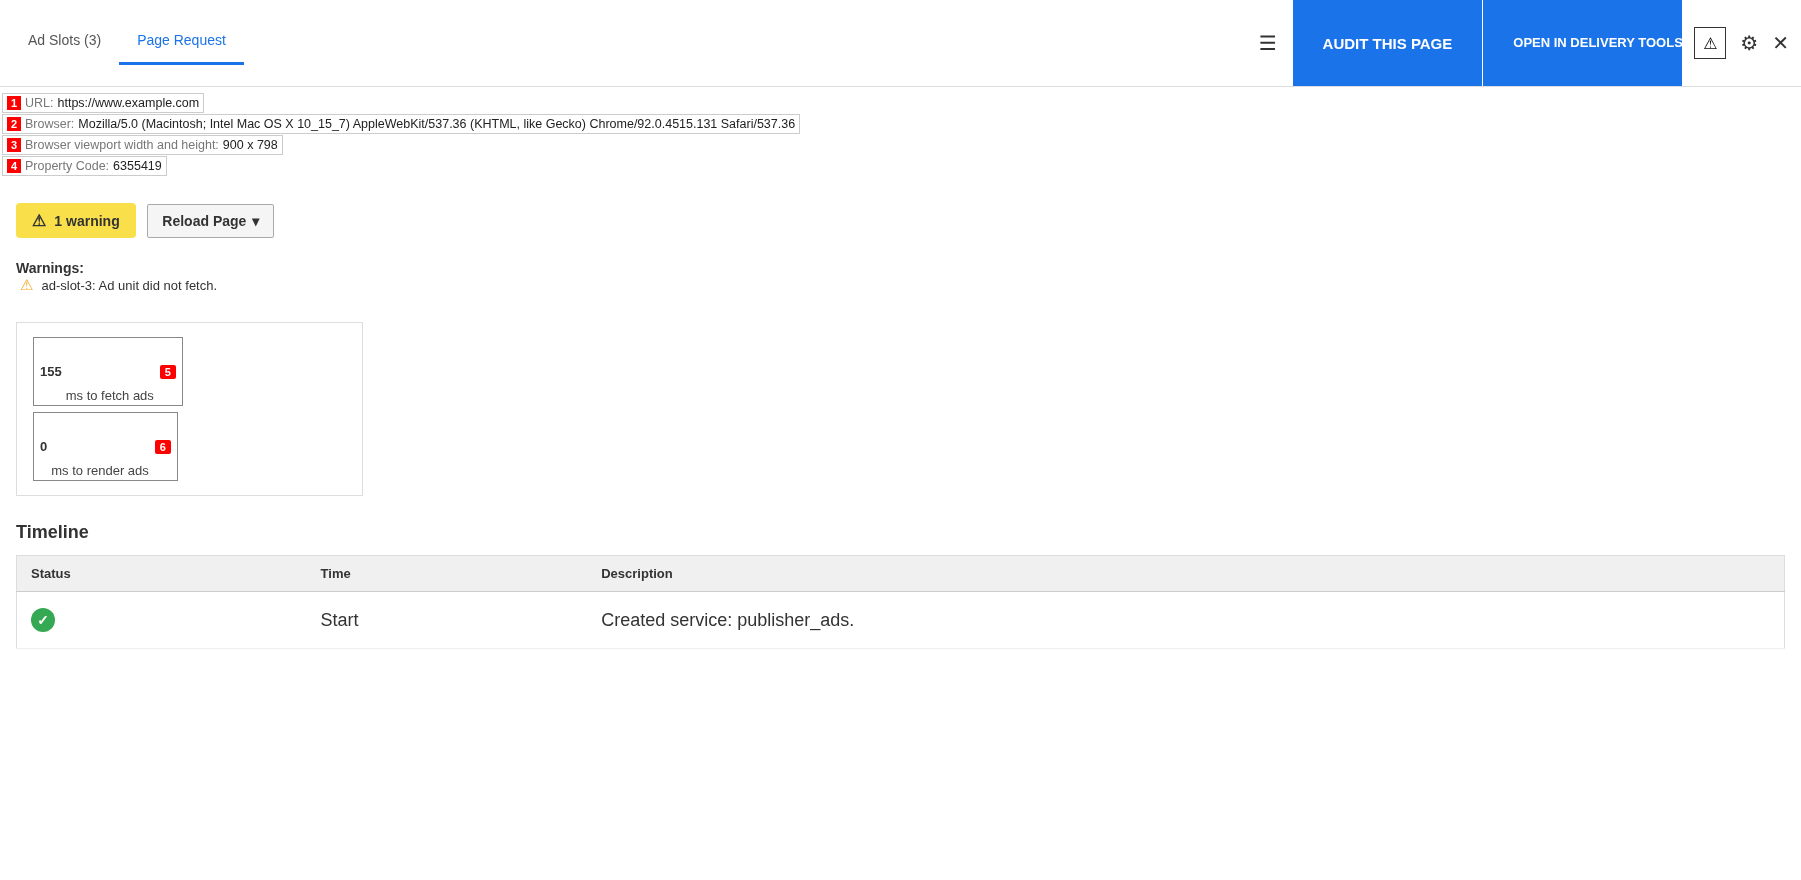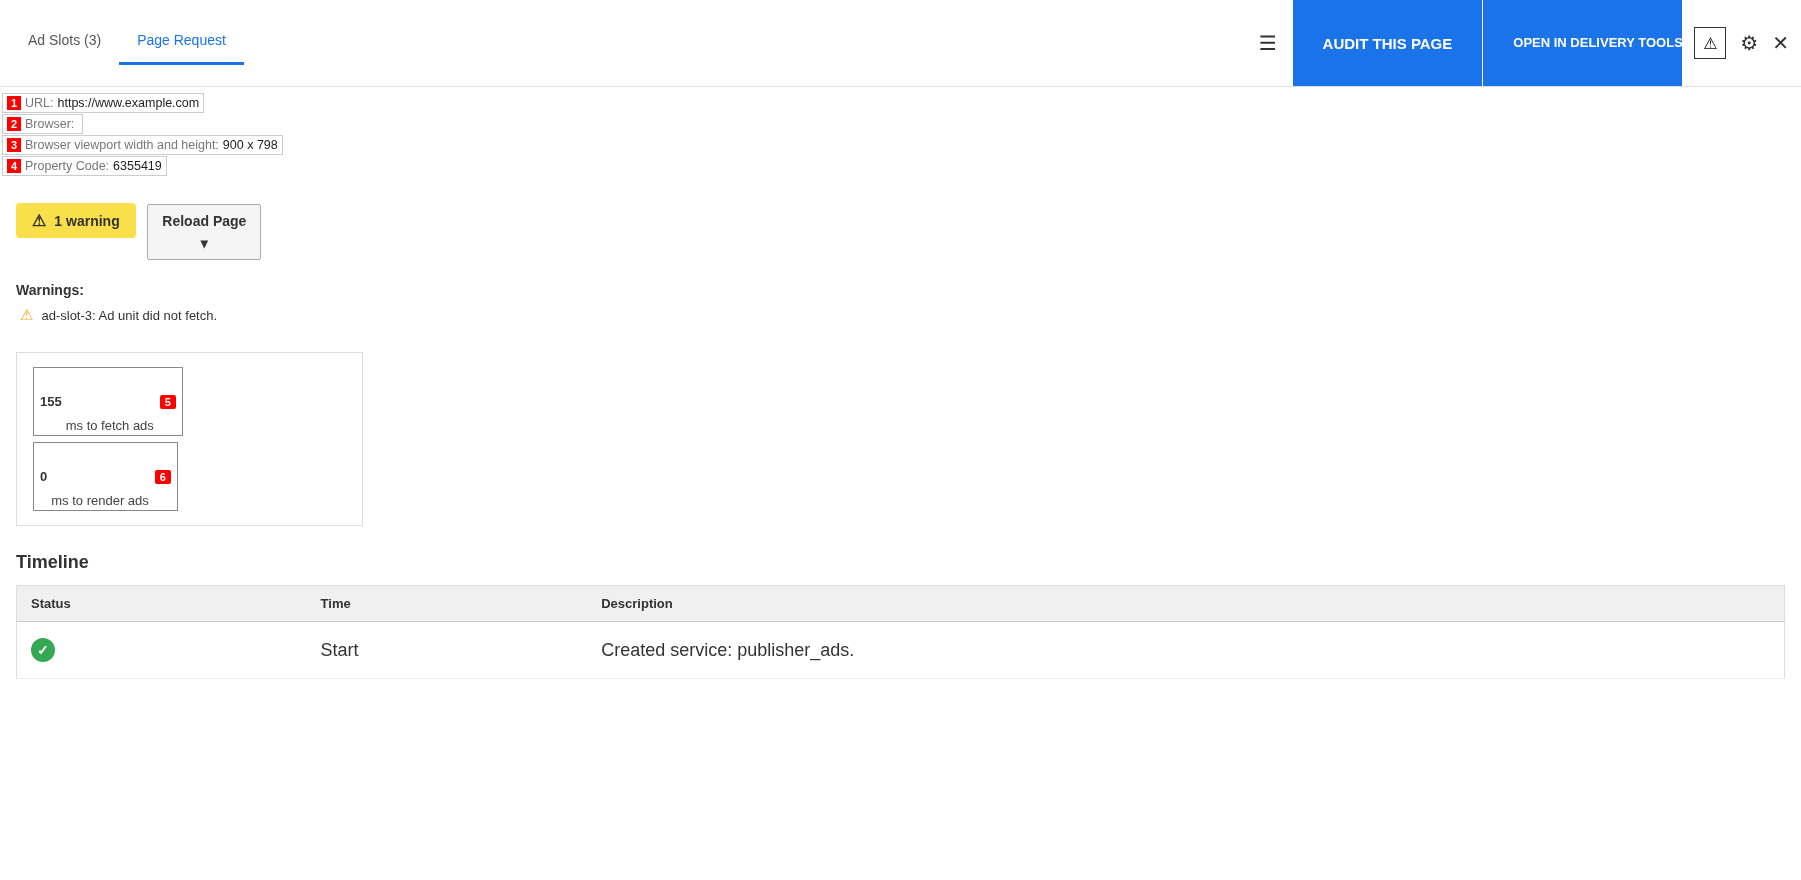--- a/index.html
+++ b/index.html
@@ -161,31 +161,30 @@
       align-items: center;
       gap: 6px;
       border: 1px solid #aaa;
       background: #f5f5f5;
       padding: 8px 14px;
       font-size: 14px;
       font-weight: 600;
       cursor: pointer;
       border-radius: 2px;
       color: #333;
-      flex-direction: column;
     }
 
     
     .warnings-block {
       padding: 12px 16px;
     }
     .warnings-title {
       font-weight: bold;
       font-size: 14px;
-      margin-bottom: 8px;
+      margin-bottom: 0;
     }
     .warning-item {
       display: flex;
       align-items: center;
       gap: 8px;
       font-size: 13px;
       color: #333;
       margin-left: 4px;
     }
     .warn-icon-sm {
@@ -303,20 +302,21 @@
 
 <div class="info-section" id="info-rows-container">
 <div class="info-row">
       <span class="info-row-number">1</span>
       <span class="info-label">URL:</span>
       <span class="info-value">https://www.example.com</span>
     </div>
     <div class="info-row">
       <span class="info-row-number">2</span>
       <span class="info-label">Browser:</span>
+      <span class="info-value">Mozilla/5.0 (Macintosh; Intel Mac OS X 10_15_7) AppleWebKit/537.36 (KHTML, like Gecko) Chrome/92.0.4515.131 Safari/537.36</span>
     </div>
     <div class="info-row">
       <span class="info-row-number">3</span>
       <span class="info-label">Browser viewport width and height:</span>
       <span class="info-value">900 x 798</span>
     </div>
     <div class="info-row">
       <span class="info-row-number">4</span>
       <span class="info-label">Property Code:</span>
       <span class="info-value">6355419</span>

